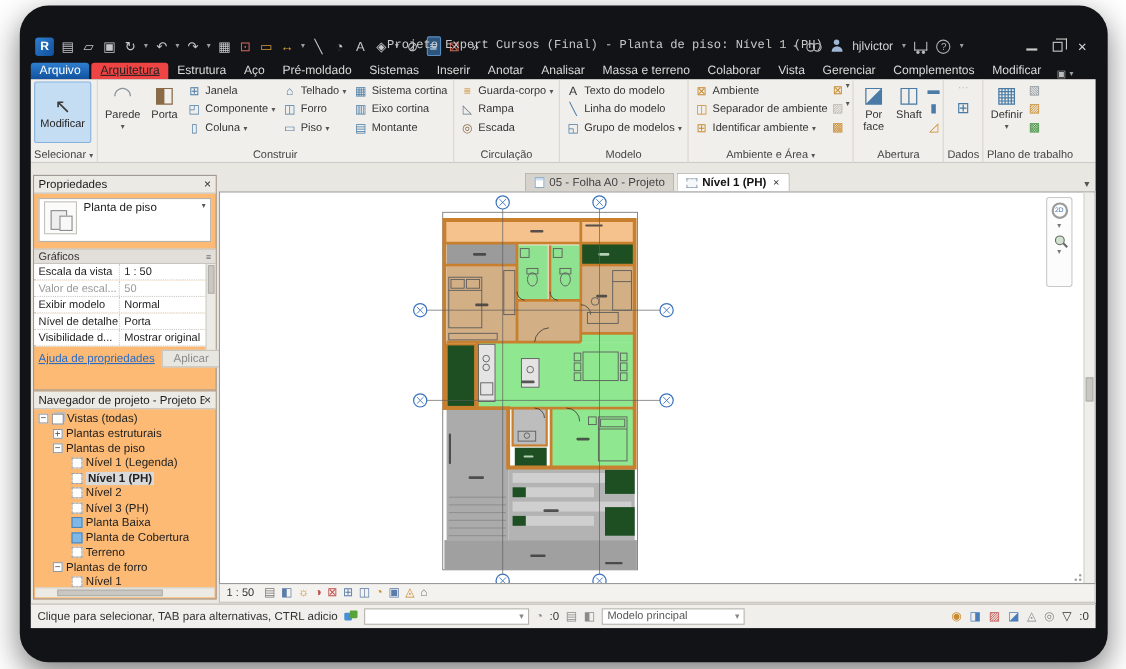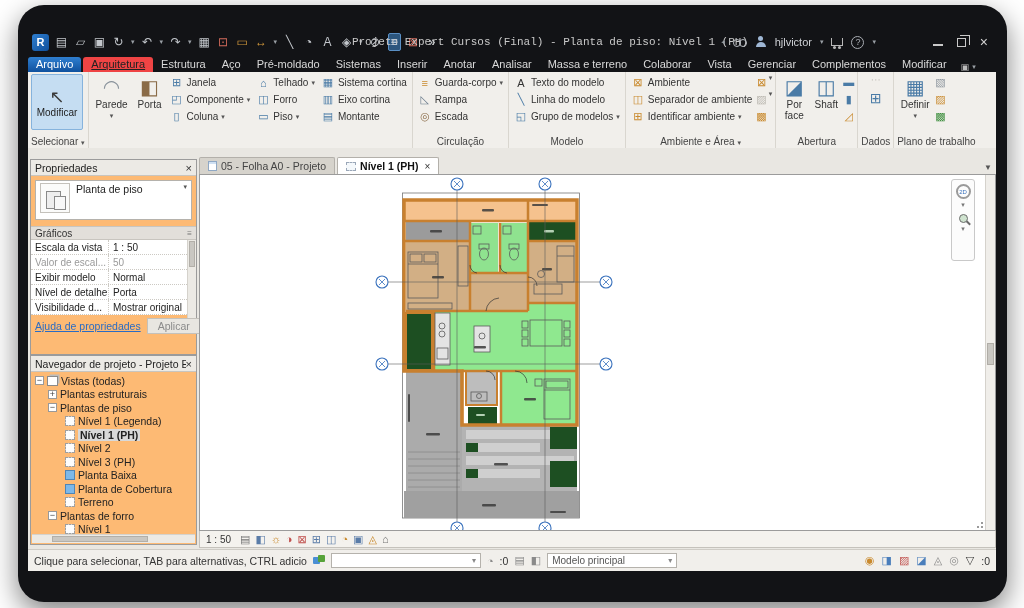--- a/index.html
+++ b/index.html
@@ -96,21 +96,21 @@
   .ebox { width:9px; height:9px; border:1px solid #999; background:#fff; font-size:9px; line-height:7px; text-align:center; color:#444; margin-right:3px; flex:none; }
   .picon { width:10px; height:10px; border:1px dashed #9f9f9f; background:#fdfdfd; margin-right:3px; flex:none; }
   .picon.blue { background:#7db8e8; border:1px solid #4f85b5; }
   .vicon { width:11px; height:10px; border:1px solid #8a8a8a; background:#fff; margin-right:3px; flex:none; box-shadow:2px -2px 0 -0.5px #bbb; }
   .tsel { background:#d9d9d9; font-weight:bold; padding:0 2px; }
   .hscroll { position:absolute; left:1px; bottom:1px; right:1px; height:9px; background:#eceae5; border-top:1px solid #d5d2cc; }
   .hscroll .thumb { position:absolute; left:20px; top:1px; width:96px; height:6px; background:#c9c7c2; border:1px solid #b2afa9; }
 
   
   .drawing { position:absolute; left:171px; top:8px; width:797px; height:392px; display:flex; flex-direction:column; }
-  .vtabs { height:18px; display:flex; align-items:flex-end; gap:2px; font-size:10.5px; position:relative; }
+  .vtabs { height:18px; display:flex; align-items:flex-end; gap:2px; font-size:10.5px; position:relative;justify-content:center; }
   .vtab { display:flex; align-items:center; gap:4px; height:17px; padding:0 8px; background:#d6d3cc; color:#444; border:1px solid #b3b0aa; border-bottom:none; border-radius:2px 2px 0 0; }
   .vtab.active { background:#fff; color:#111; }
   .sheetico { width:9px; height:10px; background:#fff; border:1px solid #8fa8c4; box-shadow:inset 0 2px 0 #cfe0f2; }
   .planico { width:10px; height:9px; border:1px dashed #9aa7b8; background:#f4f8fb; }
   .vtab .x { font-size:10px; color:#333; margin-left:2px; }
   .voverflow { position:absolute; right:4px; bottom:2px; font-size:8px; color:#555; }
   .canvas { position:relative; flex:1; background:#fff; border:1px solid #9b9b9b; overflow:hidden; }
   .navbar { position:absolute; right:20px; top:4px; width:24px; height:82px; background:#fcfcfc; border:1px solid #c9c9c9; border-radius:3px; display:flex; flex-direction:column; align-items:center; padding-top:4px; gap:2px; }
   .wheel { width:15px; height:15px; border:2px solid #9a9a9a; border-radius:50%; font-size:6px; color:#3a72bd; text-align:center; line-height:12px; }
   .ncaret { font-size:7px; color:#777; }
@@ -272,20 +272,21 @@
           <div class="sbtn">
               <span class="g">▥</span>
               <span>Eixo cortina</span>
             </div>
           <div class="sbtn">
               <span class="g">▤</span>
               <span>Montante</span>
             </div>
         </div>
       </div>
+      <div class="plabel">Construir</div>
     </div>
 
     <div class="panel">
       <div class="pbody">
         <div class="scol">
           <div class="sbtn">
               <span class="g" style="color:#c98a2e">≡</span>
               <span>Guarda-corpo</span>
               <span class="caret">▾</span>
             </div>

